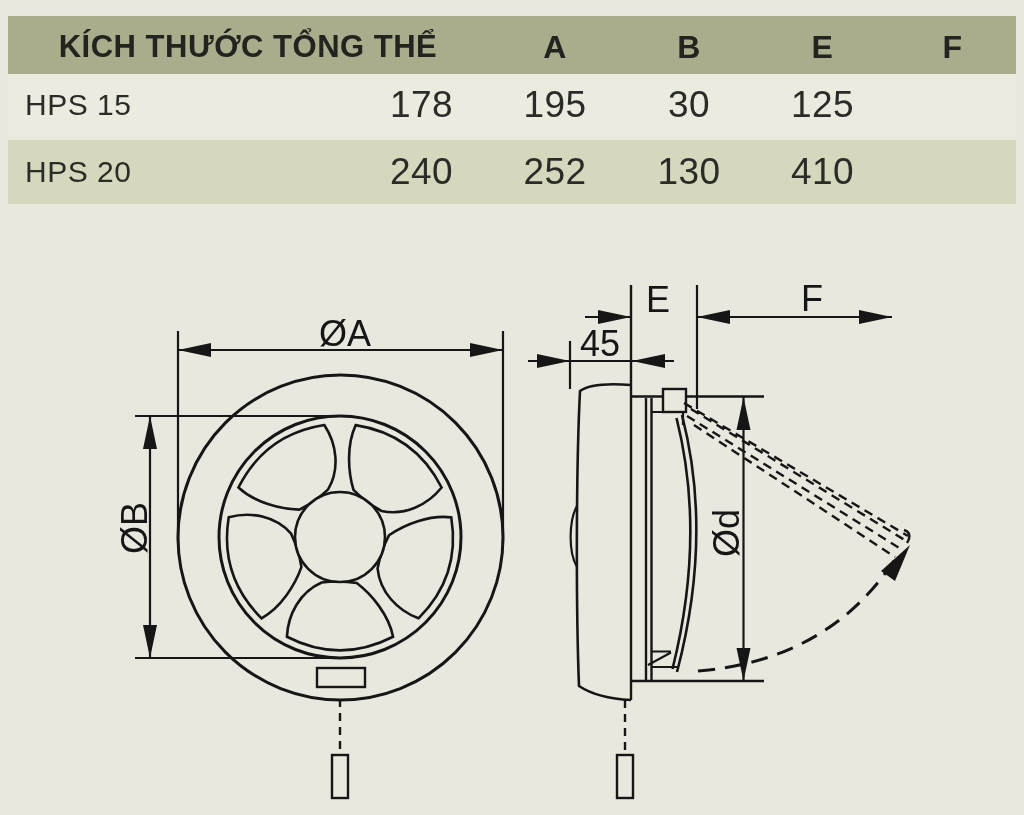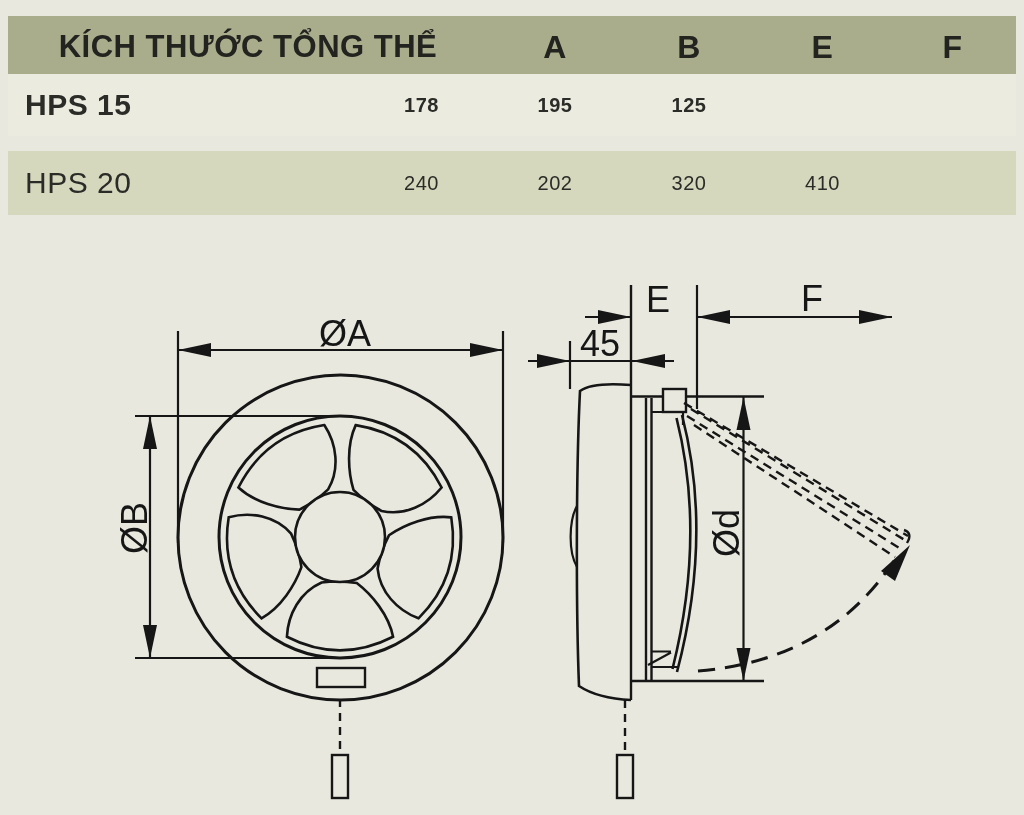--- a/index.html
+++ b/index.html
@@ -9,23 +9,23 @@
     font-family:"Liberation Sans","DejaVu Sans",sans-serif;
     color:#2b2b28;
   }
   
   .band{
     position:absolute;left:8px;width:1008px;
     display:grid;grid-template-columns:347px 133px 134px 134px 133px 127px;
     align-items:center;
   }
   .band.header{top:8px;height:62px;background:#a9ad8c;font-weight:bold;margin-top:8px;}
-  .band.r1{top:74px;height:62px;background:#ebebe0;font-weight:bold;}
-  .band.r2{top:140px;height:64px;background:#d5d8bc;margin-top:11px;}
-  .cell{text-align:center;font-size:20px;letter-spacing:.5px;}
+  .band.r1{top:74px;height:62px;background:#ebebe0;}
+  .band.r2{top:140px;height:64px;background:#d5d8bc;}
+  .cell{text-align:center;font-size:37px;letter-spacing:.5px;}
   .head-cell{font-size:32px;color:#23231f;}
   .title-cell{grid-column:1 / span 2;text-align:center;font-size:31px;color:#23231f;letter-spacing:.5px;}
   .model-cell{text-align:left;padding-left:17px;font-size:30px;}
   
   svg{position:absolute;left:0;top:220px;}
   .ln{fill:none;stroke:#161616;}
   .dimtxt{font-size:36px;fill:#161616;}
   .ah{fill:#161616;stroke:none;}
 </style>
 </head>
@@ -36,28 +36,29 @@
   <div class="cell head-cell">A</div>
   <div class="cell head-cell">B</div>
   <div class="cell head-cell">E</div>
   <div class="cell head-cell">F</div>
 </div>
 
 <div class="band r1">
   <div class="cell model-cell">HPS 15</div>
   <div class="cell">178</div>
   <div class="cell">195</div>
+  <div class="cell">30</div>
   <div class="cell">125</div>
 </div>
 
 <div class="band r2">
   <div class="cell model-cell">HPS 20</div>
   <div class="cell">240</div>
-  <div class="cell">202</div>
-  <div class="cell">320</div>
+  <div class="cell">252</div>
+  <div class="cell">130</div>
   <div class="cell">410</div>
 </div>
 
 <svg width="1024" height="595" viewBox="0 220 1024 595">
 
   <g>
     <circle class="ln" cx="340.5" cy="537.5" r="162.5" stroke-width="3"></circle>
     <circle class="ln" cx="340" cy="537" r="121" stroke-width="3"></circle>
 
     <g transform="translate(340,537)">

